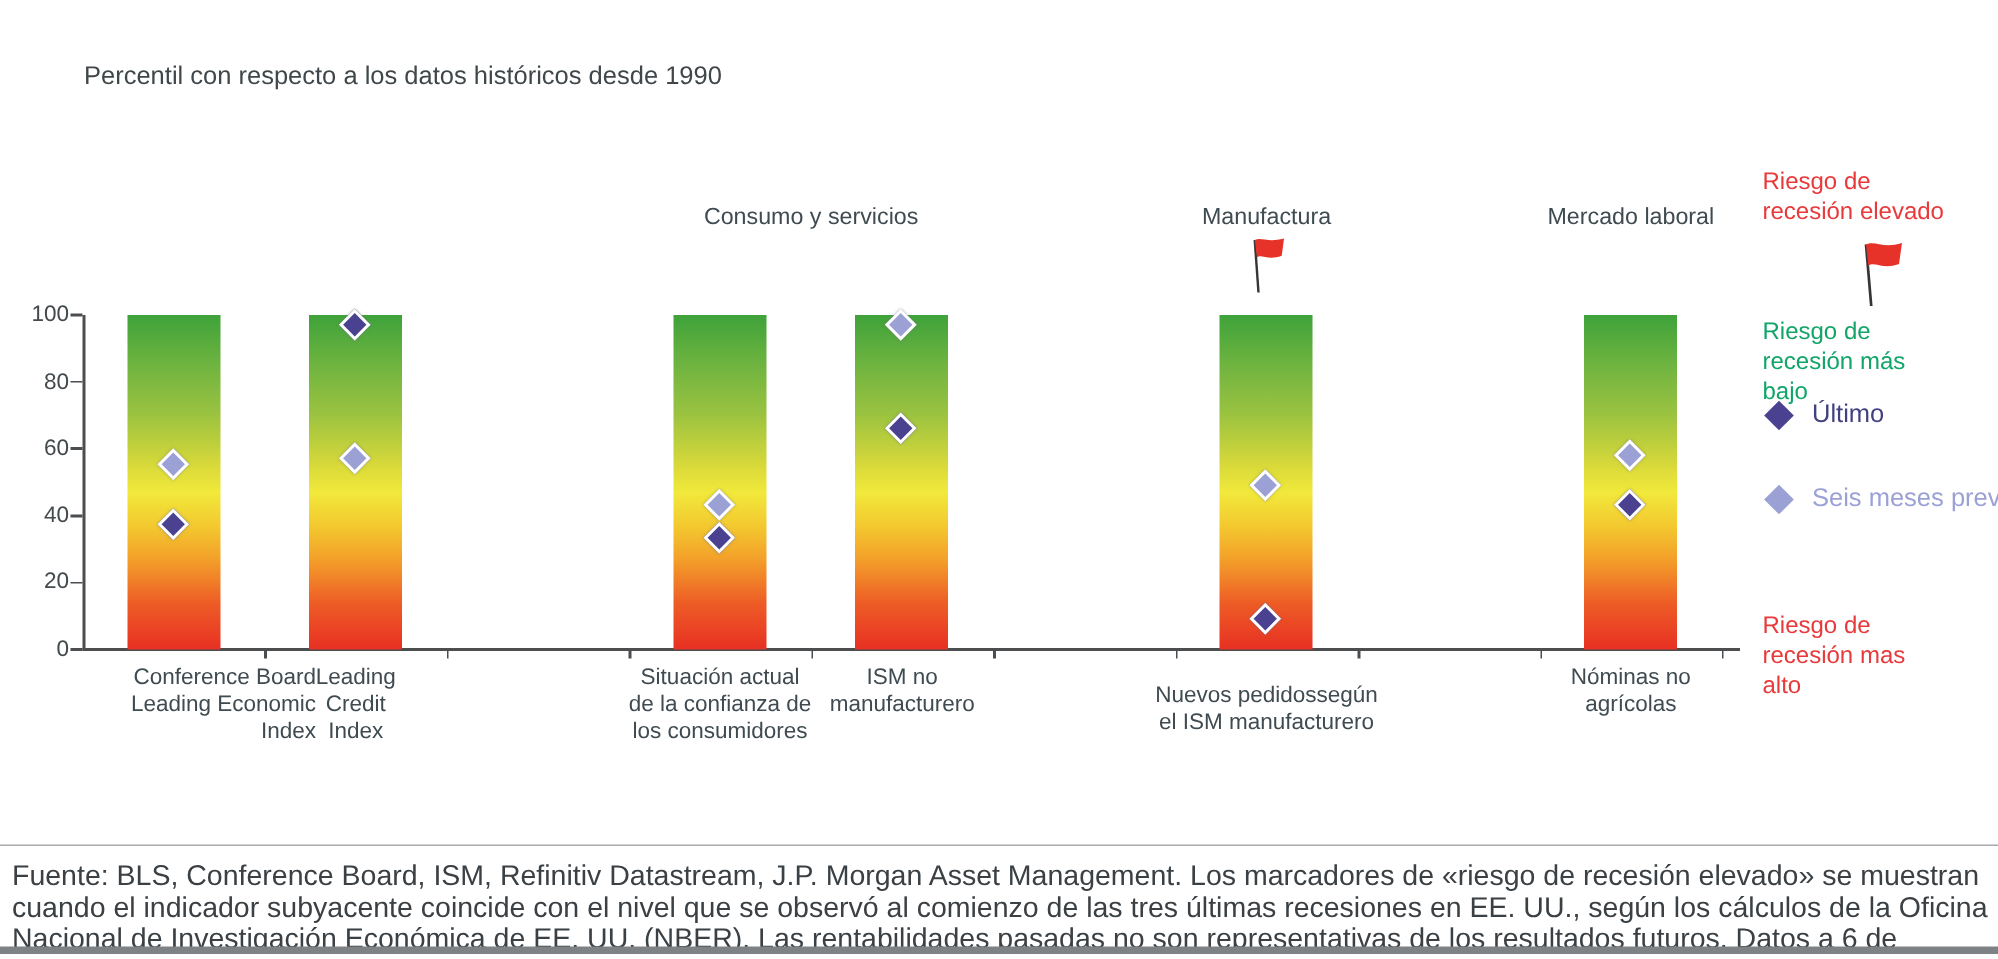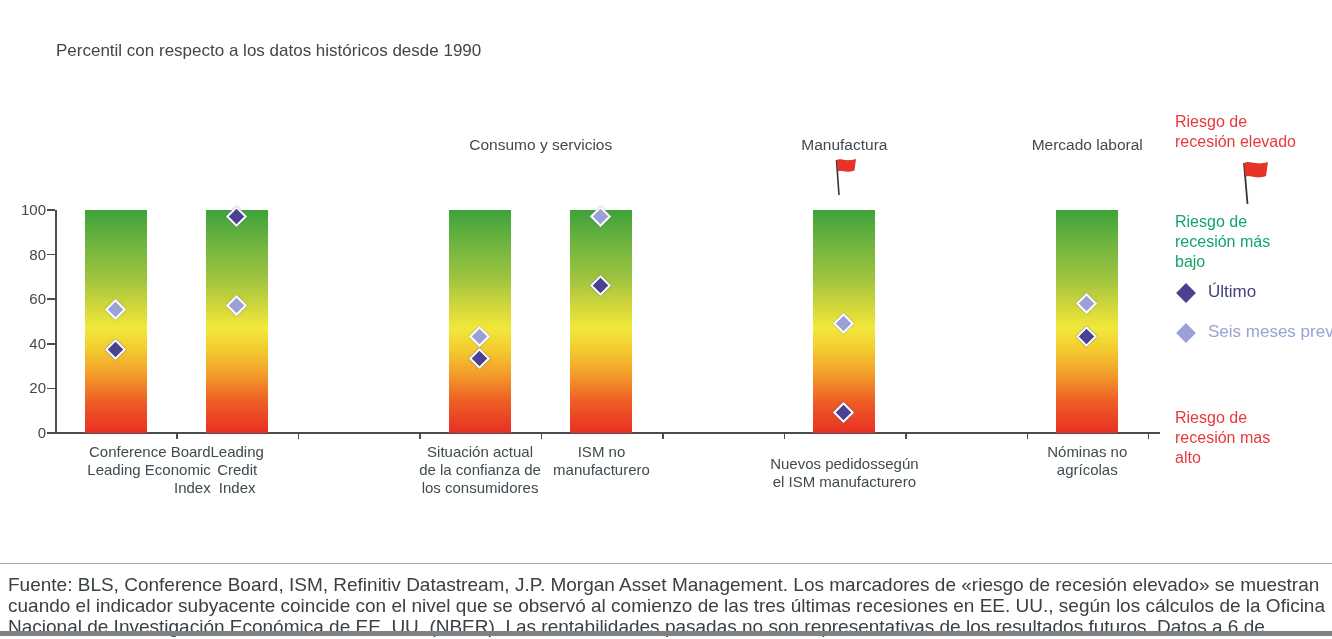--- a/index.html
+++ b/index.html
@@ -116,21 +116,21 @@
 recesión elevado</div>
     <div class="lg-flag" style="top:48px;">
       <svg width="32" height="46" viewBox="0 0 32 46">
         <line x1="6" y1="3" x2="9.5" y2="44" stroke="#353535" stroke-width="1.8"></line>
         <path d="M6,3 C12,0 17,6 30,2 L28,16 C17,20 12,14 7.5,17 Z" fill="#e63228"></path>
       </svg>
     </div>
     <div class="lg-block lg-green" style="top:100px;">Riesgo de
 recesión más
 bajo</div>
-    <div class="lg-row" style="top:170px;">
+    <div class="lg-row" style="top:154px;">
       <span class="lg-dm dark"></span>
       <span class="lg-txt lg-ultimo">Último</span>
     </div>
     <div class="lg-row" style="top:210px;">
       <span class="lg-dm light"></span>
       <span class="lg-txt lg-previos">Seis meses previos</span>
     </div>
     <div class="lg-block lg-red" style="top:296px;">Riesgo de
 recesión mas
 alto</div>

